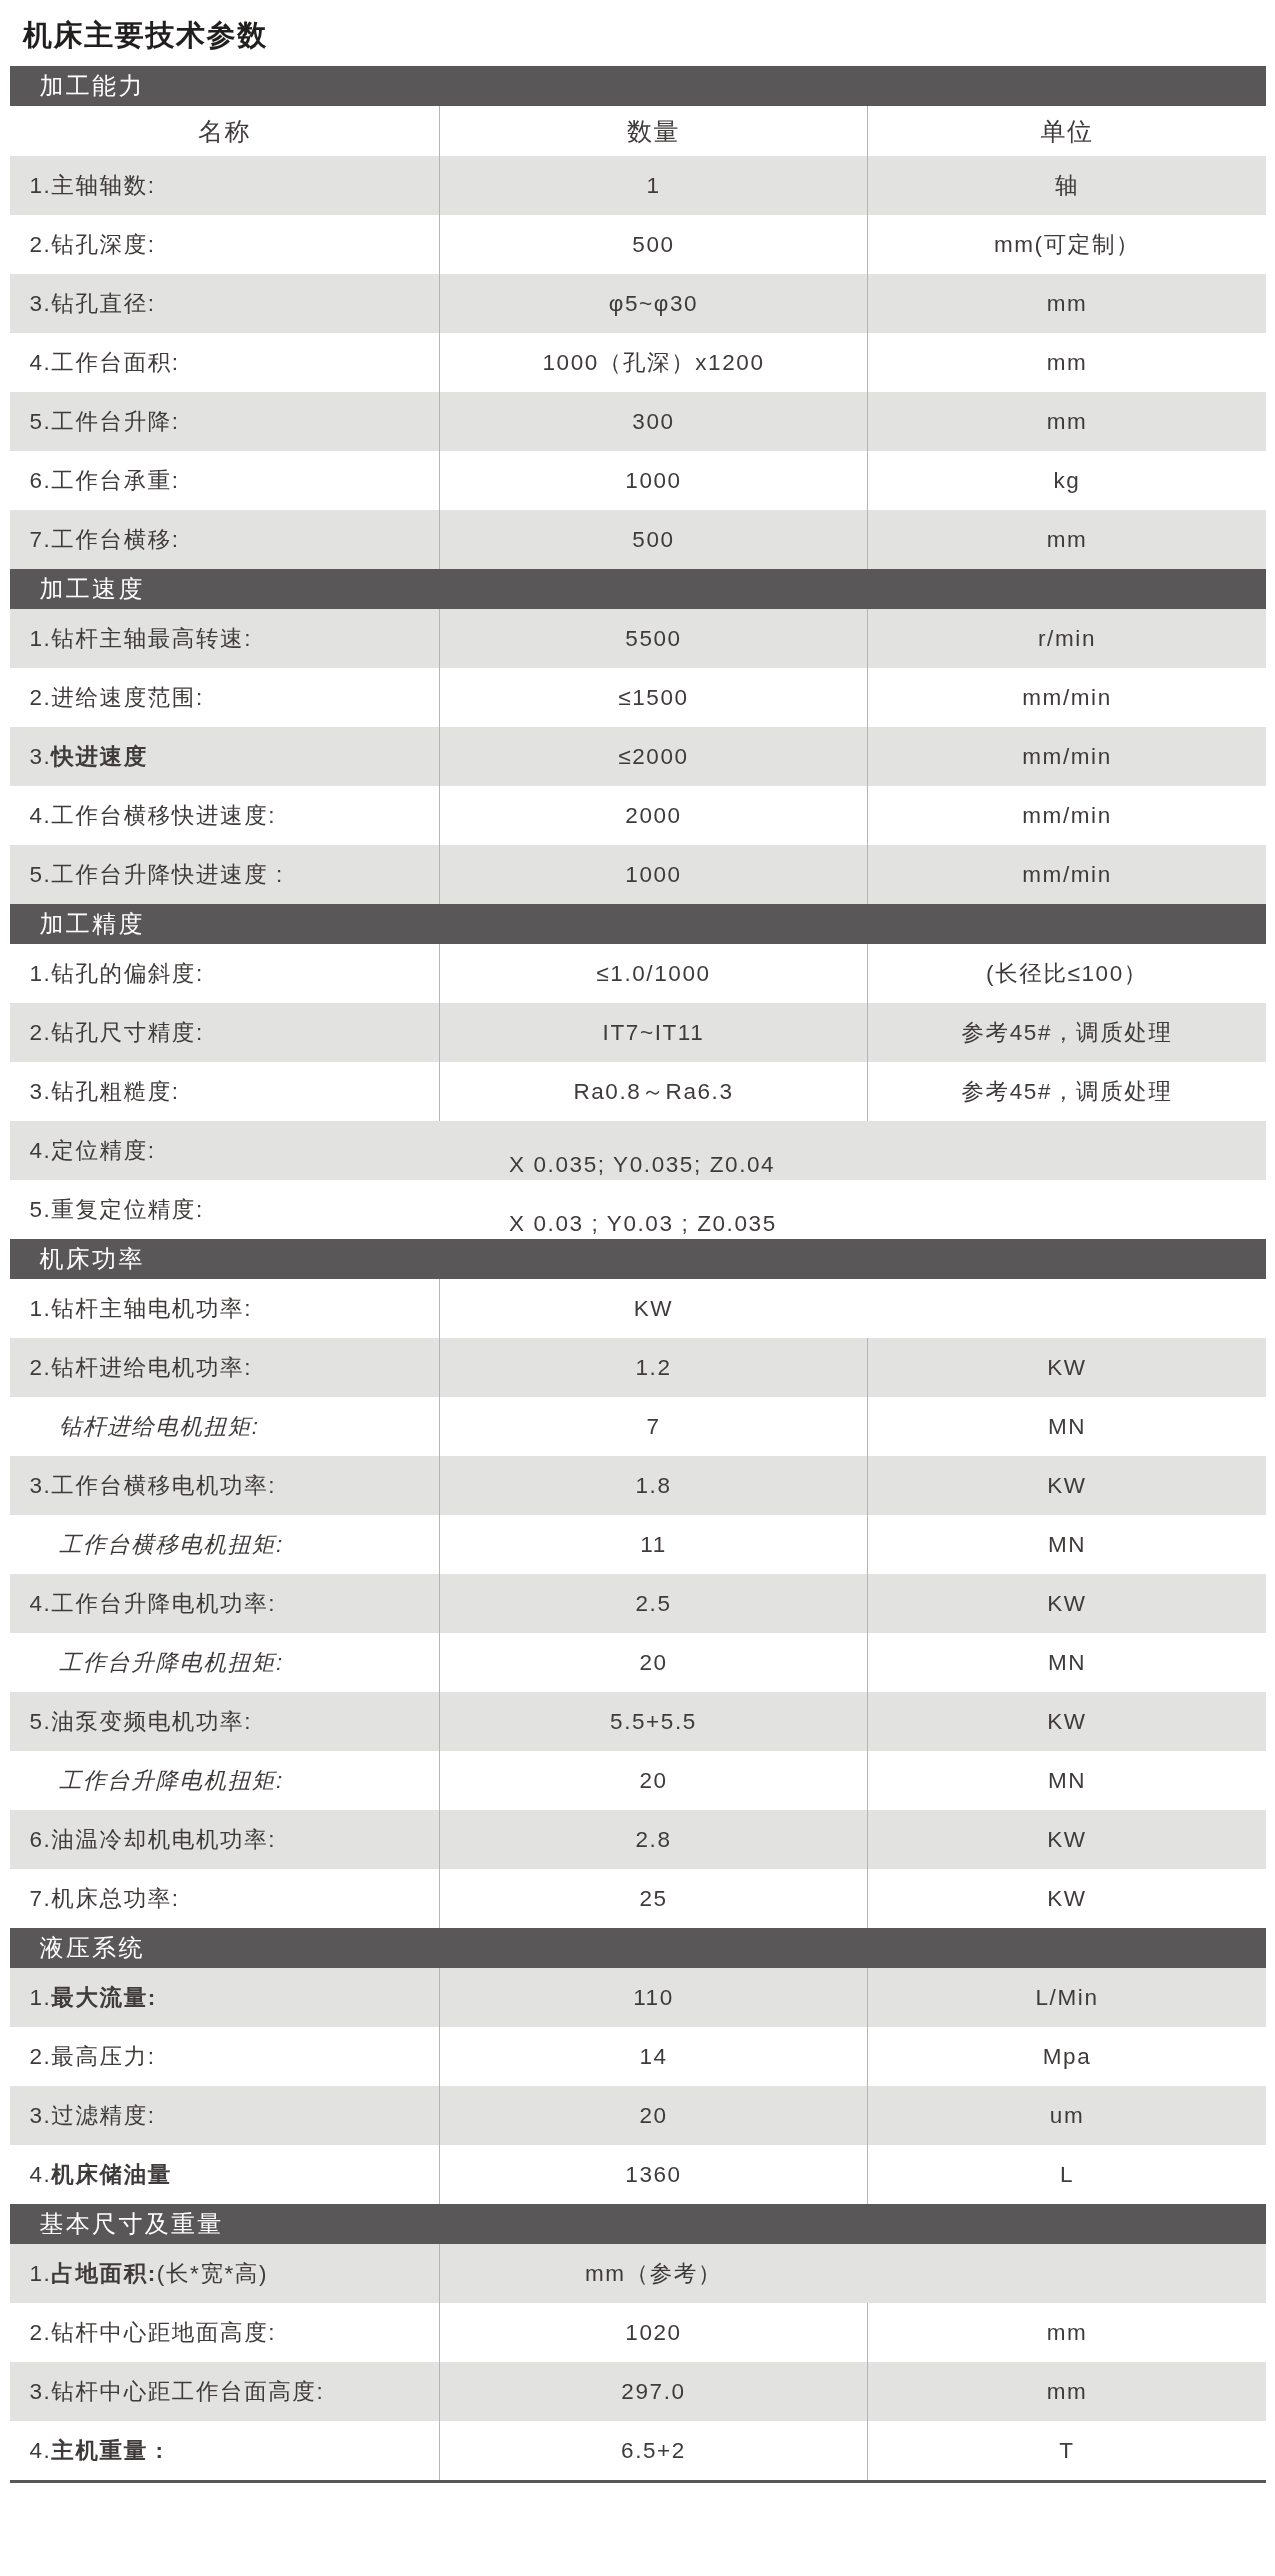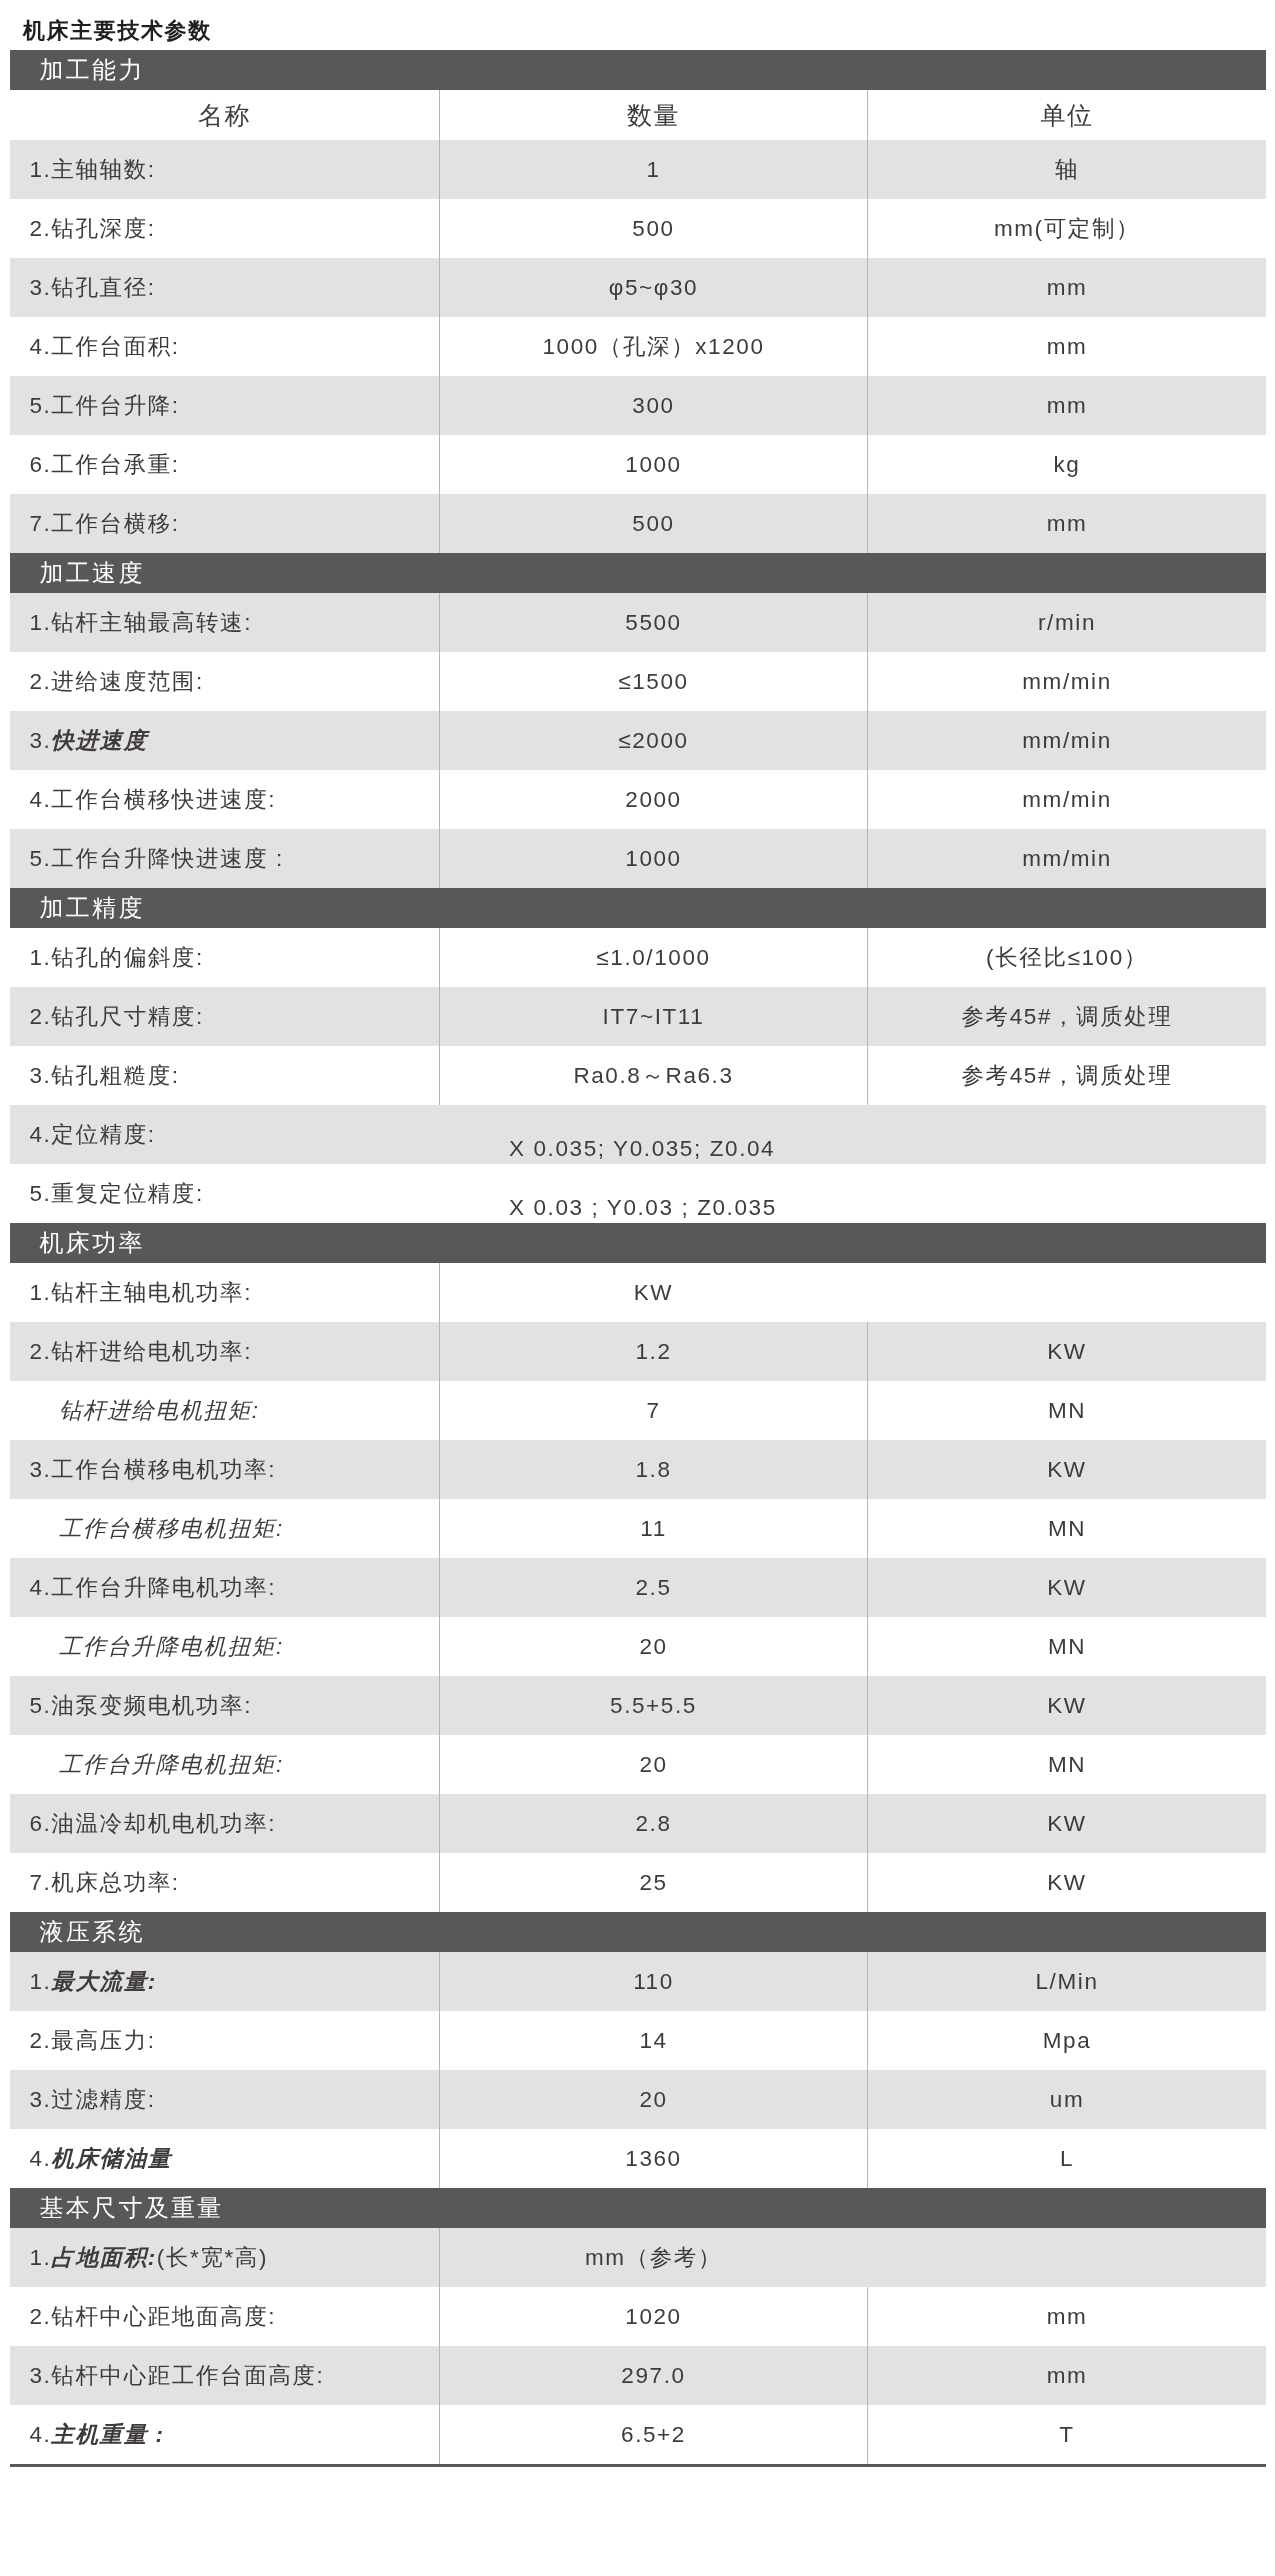--- a/index.html
+++ b/index.html
@@ -10,24 +10,24 @@
     -webkit-font-smoothing:antialiased;
   }
   .page{
     width:1276px;
     min-height:2576px;
     background:#ffffff;
     box-sizing:border-box;
     padding:0 10px;
   }
   .page-title{
-    height:50px;
+    height:66px;
     box-sizing:border-box;
     padding:15.5px 0 0 13px;
-    font-size:22px;
+    font-size:29px;
     font-weight:bold;
     letter-spacing:1.6px;
     color:#211e1e;
   }
   .bar{
     height:40px;
     background:#595757;
     color:#ffffff;
     display:flex;
     align-items:center;
@@ -63,21 +63,21 @@
     align-items:center;
     box-sizing:border-box;
     min-width:0;
   }
   .cell.label{padding-left:19.4px;}
   .cell.label.indent{padding-left:49px;font-style:italic;}
   .cell.val,.cell.unit{justify-content:center;text-align:center;}
   .row:not(.span) .cell.val,
   .row:not(.span) .cell.unit{border-left:0.8px solid #b5b5b6;}
   .row.span .cell.spanval{padding-left:70px;margin-top:28px;}
-  .bn.bold{font-weight:bold;font-style:italic;}
+  .bn.bold{font-weight:bold;}
   .bottom-line{height:3.1px;background:#595757;}
 </style>
 </head>
 <body>
 
 <div class="page">
   <div class="page-title">机床主要技术参数</div>
 
   <div id="spec-table">
 

